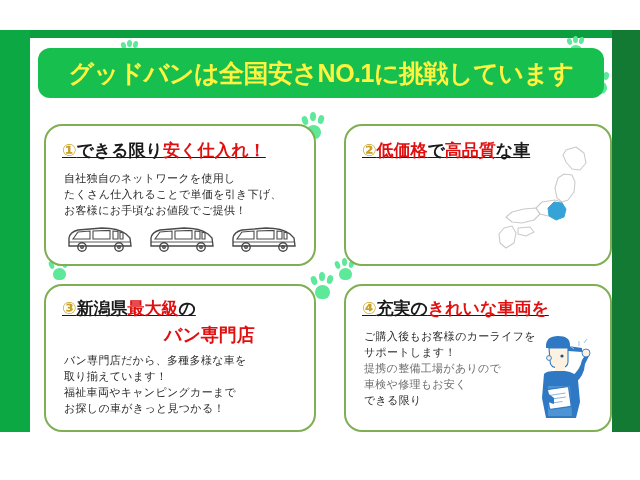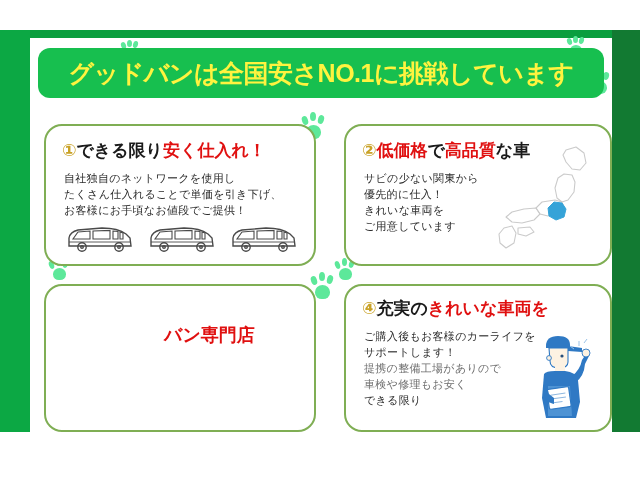--- a/index.html
+++ b/index.html
@@ -90,20 +90,21 @@
     overflow: hidden;
   }
   .panel-title {
     position: absolute;
     left: 16px;
     font-size: 17px;
     font-weight: bold;
     white-space: nowrap;
     color: #1a1a1a;
     line-height: 1;
+    text-decoration: underline;
   }
   .panel-title .num { color: #c9a227; font-weight: bold; }
   .panel-title .red { color: #e01010; }
   .panel-title .blk { color: #1a1a1a; }
 
   .panel-title2 {
     position: absolute;
     font-size: 18px;
     font-weight: bold;
     white-space: nowrap;
@@ -295,24 +296,20 @@
           <circle cx="55" cy="25" r="1.3"></circle>
         </g>
       </svg>
     </div>
   </div>
 
   <div class="panel" id="panel2">
     <div class="panel-title" style="top:16px;">
       <span class="num">②</span><span class="red">低価格</span><span class="blk">で</span><span class="red">高品質</span><span class="blk">な車</span>
     </div>
-    <div class="panel-body" style="top:44px;">サビの少ない関東から
-優先的に仕入！
-きれいな車両を
-ご用意しています</div>
 
     <svg class="japan-map" viewBox="0 0 112 116">
       <g fill="none" stroke="#c8c8c8" stroke-width="1.1" stroke-linejoin="round">
 
         <path d="M74 6 L84 3 L92 9 L94 19 L88 26 L80 25 L74 18 L71 11 Z"></path>
 
         <path d="M72 30 L80 31 L83 38 L82 48 L76 56 L70 58 L65 54 L63 44 L66 34 Z"></path>
 
         <path d="M63 56 L70 58 L72 64 L66 70 L56 72 L48 70 L44 64 L50 58 Z"></path>
 
@@ -321,21 +318,28 @@
         <path d="M26 84 L38 83 L42 88 L34 92 L26 90 Z"></path>
 
         <path d="M12 84 L20 82 L24 89 L22 99 L14 104 L8 99 L7 90 Z"></path>
       </g>
 
       <path d="M62 58 L70 59 L74 65 L72 73 L64 76 L57 72 L56 64 Z" fill="#2b9fd6" stroke="#2b9fd6" stroke-width="1"></path>
     </svg>
   </div>
 
   <div class="panel" id="panel3">
+    <div class="panel-title" style="top:14px;">
+      <span class="num">③</span><span class="blk">新潟県</span><span class="red">最大級</span><span class="blk">の</span>
+    </div>
     <div class="panel-title2" style="left:118px; top:40px;">バン専門店</div>
+    <div class="panel-body" style="top:66px;">バン専門店だから、多種多様な車を
+取り揃えています！
+福祉車両やキャンピングカーまで
+お探しの車がきっと見つかる！</div>
   </div>
 
   <div class="panel" id="panel4">
     <div class="panel-title" style="top:14px;">
       <span class="num">④</span><span class="blk">充実の</span><span class="red">きれいな車両を</span>
     </div>
     <div class="panel-body" style="top:42px;">ご購入後もお客様のカーライフを
 サポートします！</div>
     <div class="panel-body faded" style="top:74px;">提携の整備工場がありので
 車検や修理もお安く</div>

